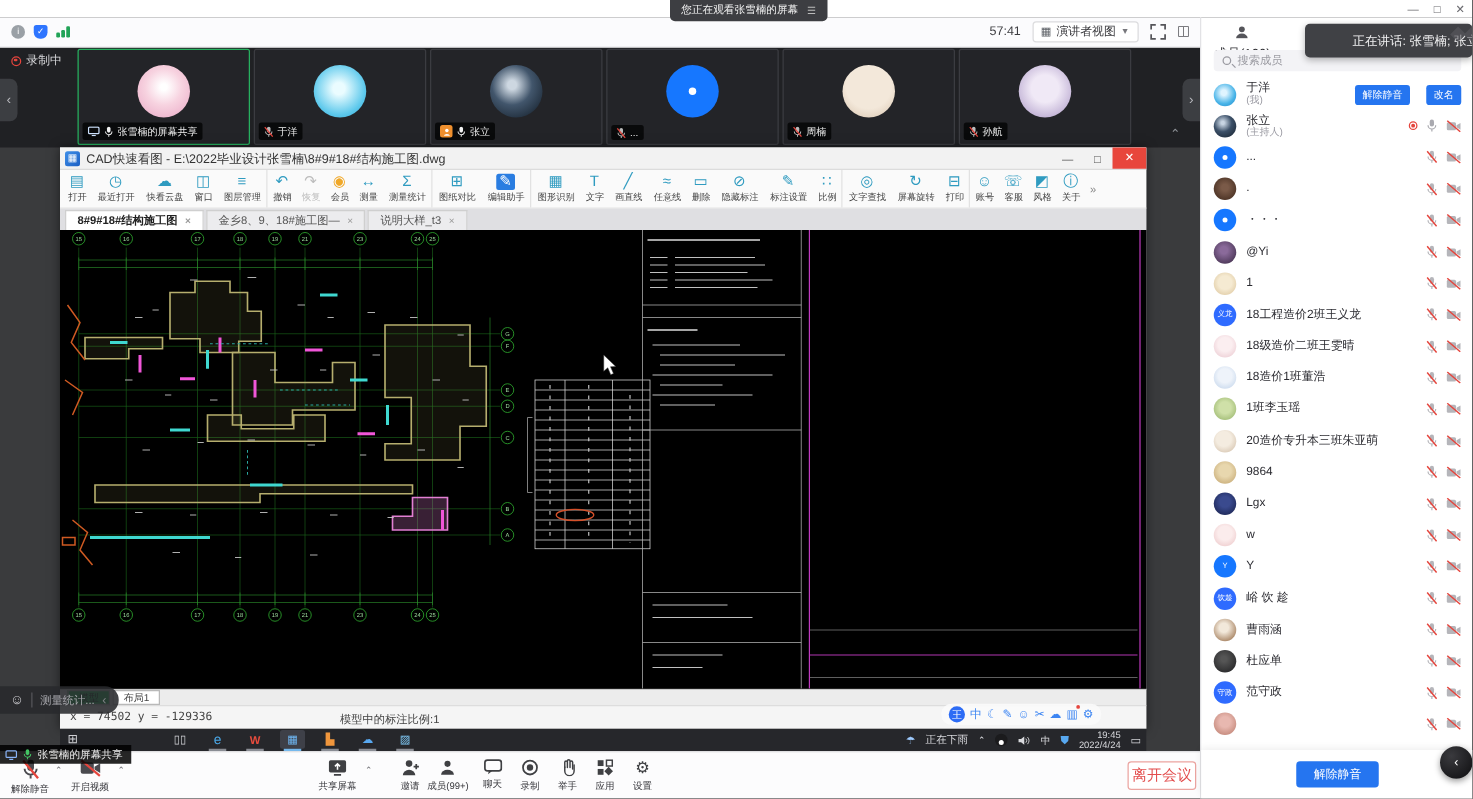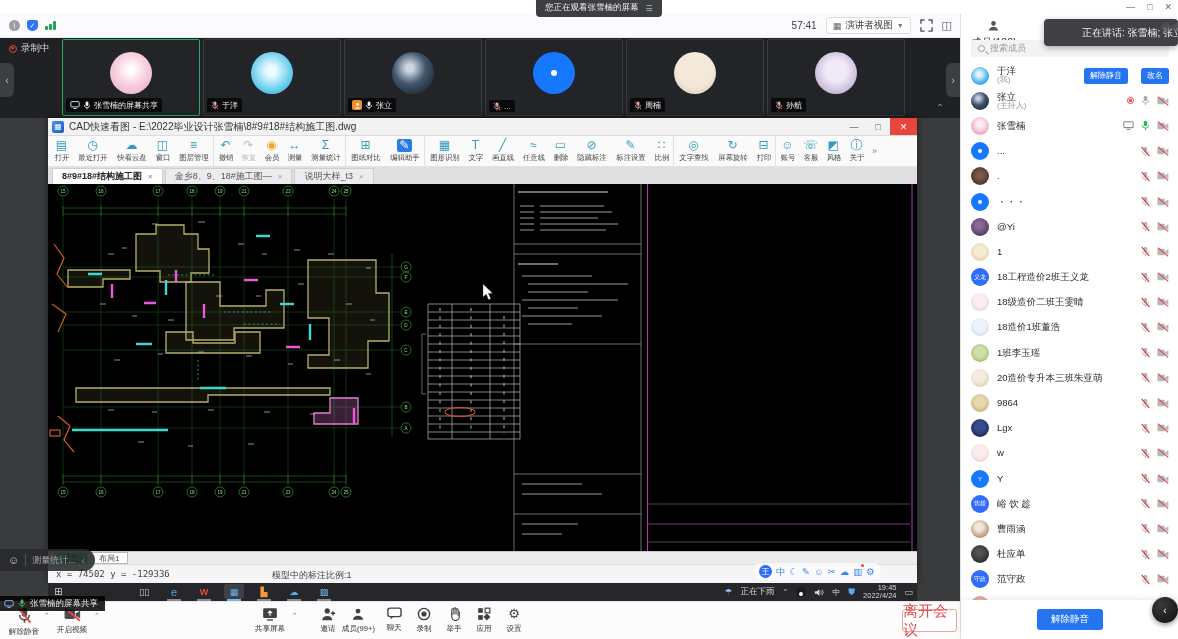--- a/index.html
+++ b/index.html
@@ -91,21 +91,21 @@
   .tbi.act::after { background:#76b9ed; }
   .tray { position:absolute; right:4px; top:0; height:18px; display:flex; gap:8px; align-items:center; color:#d8d9dd; font-size:8.5px; }
   .clockbox { text-align:right; font-size:7.5px; line-height:8px; }
 
   
   .mt-bottom { left:0; top:601px; width:960px; height:38px; background:#fcfcfd; border-top:1px solid #e7e7ea; z-index:10; }
   .bgrp { position:absolute; top:5px; display:flex; flex-direction:column; align-items:center; gap:2px; width:44px; }
   .bgrp .blab { font-size:8px; color:#35353a; white-space:nowrap; transform:scale(.95); }
   .bcaret { position:absolute; top:10px; font-size:7px; color:#77777c; }
   .leave { position:absolute; left:902px; top:7px; width:55px; height:23px; border:1px solid #eba4a0; border-radius:3px;
-           background:#fff; color:#e34d4d; font-size:15px; display:flex; align-items:center; justify-content:center; }
+           background:#fff; color:#e34d4d; font-size:12px; display:flex; align-items:center; justify-content:center; }
 
   
   .chat-pill { left:0; top:549px; height:22px; background:rgba(40,41,44,.88); border-radius:0 11px 11px 0; z-index:12;
                display:flex; gap:6px; align-items:center; padding:0 10px 0 8px; color:#a8a8ad; font-size:9px; }
   .chat-pill .face { color:#c6c6ca; font-size:11px; }
   .chat-pill .sep { width:1px; height:12px; background:#55565a; }
   .share-label { left:0; top:596px; height:15px; background:rgba(0,0,0,.85); z-index:14; display:flex; gap:4px;
                  align-items:center; padding:0 7px 0 4px; color:#ececec; font-size:8.5px; }
 
   
@@ -875,46 +875,20 @@
           </svg>
 
           <svg width="12" height="10" viewBox="0 0 12 10">
             <rect x="0.4" y="1.8" width="7.4" height="6.4" rx="1.2" fill="#b5b5ba"></rect>
             <path d="M8.2 4.2 11.4 2.3v5.4L8.2 5.8z" fill="#b5b5ba"></path>
             <line x1="0.8" y1="0.6" x2="11.2" y2="9.4" stroke="#e5453d" stroke-width="1.2"></line>
           </svg>
         </div>
       </div>
 
-      <div class="prow">
-        <div class="pavatar" style="background: radial-gradient(circle at 50% 40%, rgb(253, 238, 243) 20%, rgb(243, 183, 204) 60%, rgb(216, 144, 173));">
-          <span></span>
-        </div>
-        <div class="pinfo">
-          <span class="pname">张雪楠</span>
-
-        </div>
-        <div class="pright">
-
-          <svg width="11" height="9" viewBox="0 0 12 10">
-            <rect x="0.8" y="0.8" width="10.4" height="6.6" rx="1" fill="none" stroke="#8a8a90" stroke-width="1.2"></rect>
-              <path d="M4 9.4h4" stroke="#8a8a90" stroke-width="1.2"></path>
-          </svg>
-          <svg width="9" height="11" viewBox="0 0 10 12">
-            <rect x="3.1" y="0.6" width="3.8" height="6.2" rx="1.9" fill="#2fb457"></rect>
-            <path d="M1.6 5.6a3.4 3.4 0 0 0 6.8 0 M5 9.2v2" fill="none" stroke="#2fb457" stroke-width="1.1"></path>
-          </svg>
-
-          <svg width="12" height="10" viewBox="0 0 12 10">
-            <rect x="0.4" y="1.8" width="7.4" height="6.4" rx="1.2" fill="#b5b5ba"></rect>
-            <path d="M8.2 4.2 11.4 2.3v5.4L8.2 5.8z" fill="#b5b5ba"></path>
-            <line x1="0.8" y1="0.6" x2="11.2" y2="9.4" stroke="#e5453d" stroke-width="1.2"></line>
-          </svg>
-        </div>
-      </div>
 
       <div class="prow">
         <div class="pavatar" style="background: rgb(22, 119, 255);">
           <span></span>
             <span class="dot"></span>
         </div>
         <div class="pinfo">
           <span class="pname">...</span>
 
         </div>

